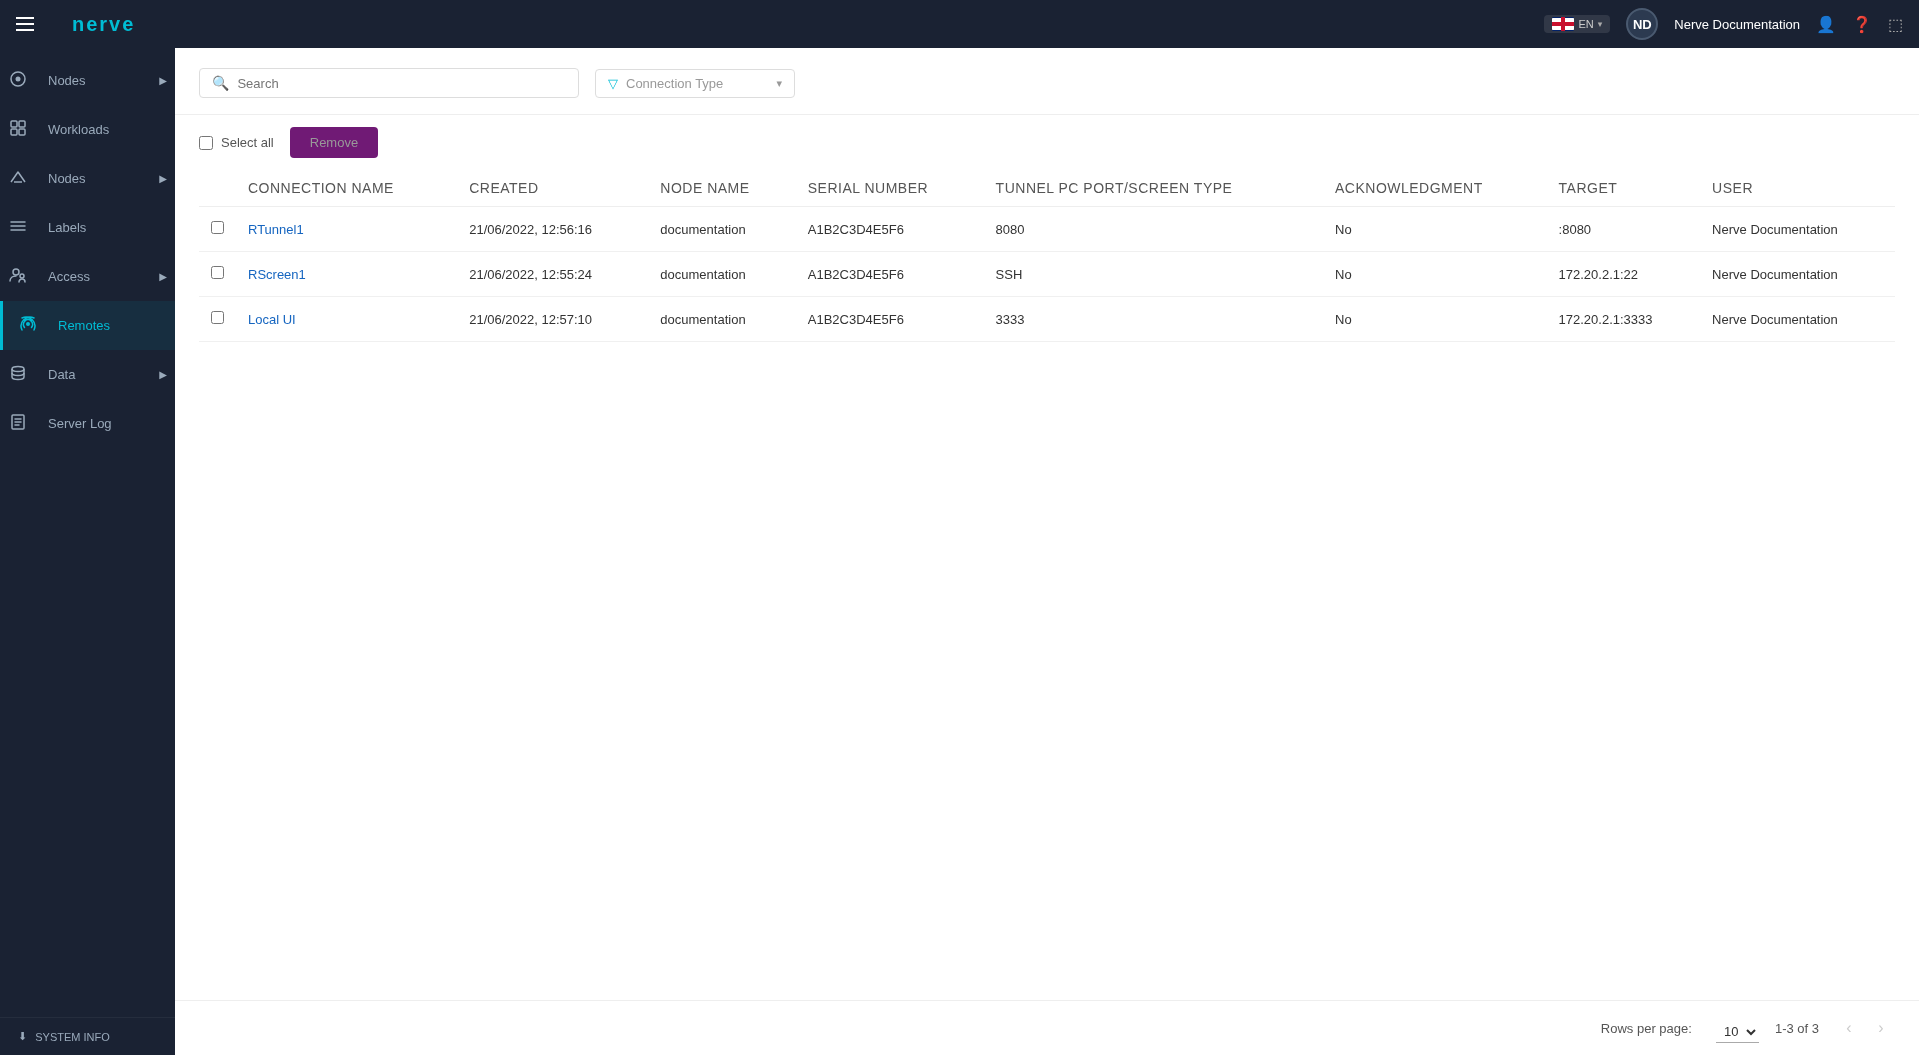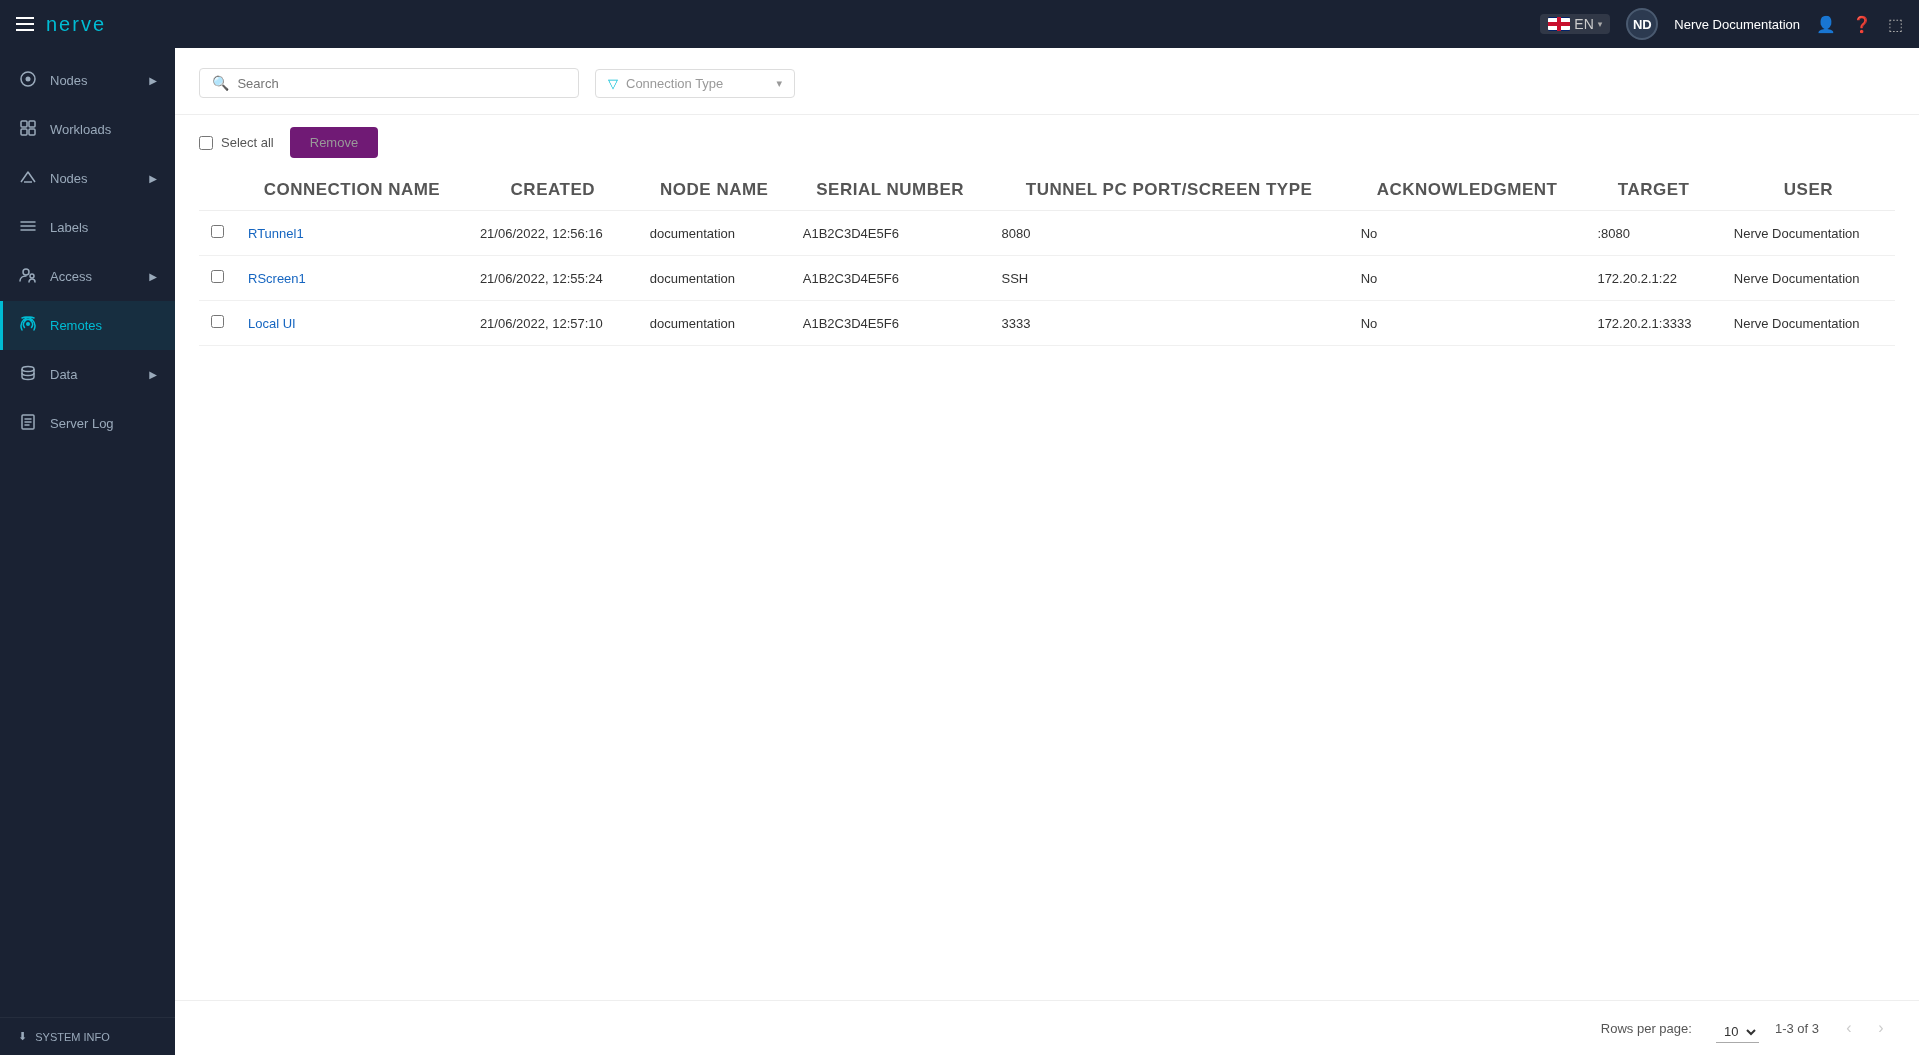--- a/index.html
+++ b/index.html
@@ -34,22 +34,22 @@
       width: 175px;
       flex-shrink: 0;
       display: flex;
       flex-direction: column;
       overflow-y: auto;
       padding-top: 8px;
     }
     .sidebar-item {
       display: flex;
       align-items: center;
-      gap: 12px;
-      padding: 14px 18px;
+      gap: 20px;
+      padding: 14px 8px;
       color: #9aaabb;
       cursor: pointer;
       font-size: 13px;
       position: relative;
     }
     .sidebar-item.active { color: #00bcd4; background: rgba(0,188,212,0.08); }
     .sidebar-item.active::left { border-left: 3px solid #00bcd4; }
     .sidebar-icon { width: 20px; text-align: center; font-size: 15px; flex-shrink: 0; }
     .sidebar-arrow { margin-left: auto; font-size: 10px; }
     .sidebar-bottom { margin-top: auto; padding: 12px 18px; color: #9aaabb; font-size: 11px; display: flex; align-items: center; gap: 8px; cursor: pointer; border-top: 1px solid rgba(255,255,255,0.05); }
@@ -68,45 +68,45 @@
     
     .actions-bar { padding: 12px 24px; display: flex; align-items: center; gap: 16px; flex-shrink: 0; }
     .checkbox-label { display: flex; align-items: center; gap: 8px; font-size: 13px; color: #555; cursor: pointer; }
     .checkbox-label input[type=checkbox] { width: 14px; height: 14px; cursor: pointer; }
     .btn-remove { background: #701a75; color: #999; border: none; border-radius: 4px; padding: 8px 20px; font-size: 13px; cursor: not-allowed; }
 
     
     .table-wrap { flex: 1; overflow-y: auto; padding: 0 24px; }
     table { width: 100%; border-collapse: collapse; font-size: 13px; }
     thead tr th {
-      text-align: center;
+      text-align: left;
       padding: 10px 12px;
       color: #555;
-      font-size: 17px;
-      font-weight: 700;
+      font-size: 14px;
+      font-weight: 400;
       letter-spacing: 0.5px;
       text-transform: uppercase;
       border-bottom: 1px solid #eee;
       white-space: nowrap;
     }
     thead tr th:first-child { width: 36px; }
     tbody tr td { padding: 14px 12px; color: #333; border-bottom: 1px solid #f0f0f0; vertical-align: middle; }
     tbody tr td:first-child { width: 36px; }
     .td-link { color: #1565c0; cursor: pointer; }
 
     
     .pagination { display: flex; align-items: center; justify-content: flex-end; padding: 12px 24px; gap: 16px; font-size: 13px; color: #555; border-top: 1px solid #eee; flex-shrink: 0; }
     .pagination-select { display: flex; align-items: center; gap: 24px; }
     .pagination-select select { border: none; border-bottom: 1px solid #aaa; padding: 2px 4px; font-size: 13px; color: #333; background: transparent; cursor: pointer; margin-top: 8px; }
     .pagination-nav { display: flex; align-items: center; gap: 4px; }
     .pag-btn { width: 28px; height: 28px; border: none; background: transparent; cursor: pointer; color: #555; font-size: 16px; display: flex; align-items: center; justify-content: center; border-radius: 50%; }
     .pag-btn.disabled { color: #ccc; cursor: default; }
 
     
-    .nerve-logo { color: #fff; font-size: 20px; font-weight: 400; letter-spacing: 2px; }
+    .nerve-logo { color: #fff; font-size: 20px; font-weight: 700; letter-spacing: 2px; margin-left: 26px; }
     .nerve-logo span { color: #00bcd4; }
 
     
     .sidebar-item.active { border-left: 3px solid #00bcd4; padding-left: 15px; }
   </style>
 </head>
 <body>
 
 <div class="topbar">
   <div class="topbar-left">
@@ -125,21 +125,21 @@
         <div style="position:absolute;top:0;left:0;right:0;bottom:0;display:flex;flex-direction:column;">
           <div style="flex:1;background:#012169;"></div>
           <div style="flex:0 0 4px;background:#fff;"></div>
           <div style="flex:0 0 4px;background:#c8102e;"></div>
           <div style="flex:0 0 4px;background:#fff;"></div>
           <div style="flex:1;background:#012169;"></div>
         </div>
         <div style="position:absolute;top:50%;left:0;right:0;height:4px;background:#c8102e;transform:translateY(-50%);"></div>
         <div style="position:absolute;top:0;bottom:0;left:50%;width:4px;background:#c8102e;transform:translateX(-50%);"></div>
       </div>
-      <span style="color:#ccc;font-size:14px;">EN</span>
+      <span style="color:#ccc;font-size:11px;">EN</span>
       <span style="color:#aaa;font-size:9px;">▾</span>
     </div>
     <div class="nd-avatar">ND</div>
     <span class="topbar-username">Nerve Documentation</span>
     <span class="topbar-icon">👤</span>
     <span class="topbar-icon">❓</span>
     <span class="topbar-icon">⬚</span>
   </div>
 </div>
 

